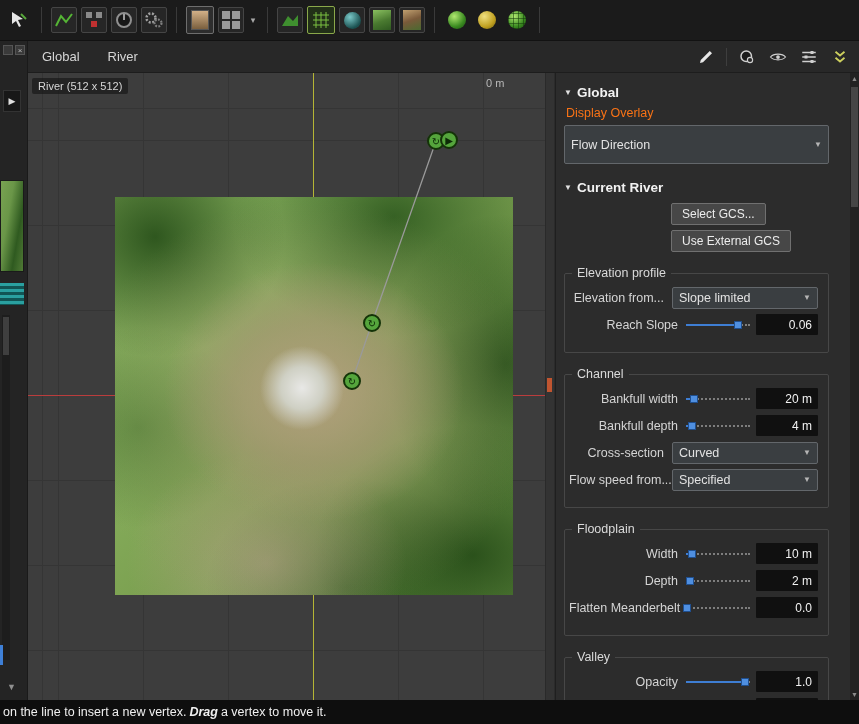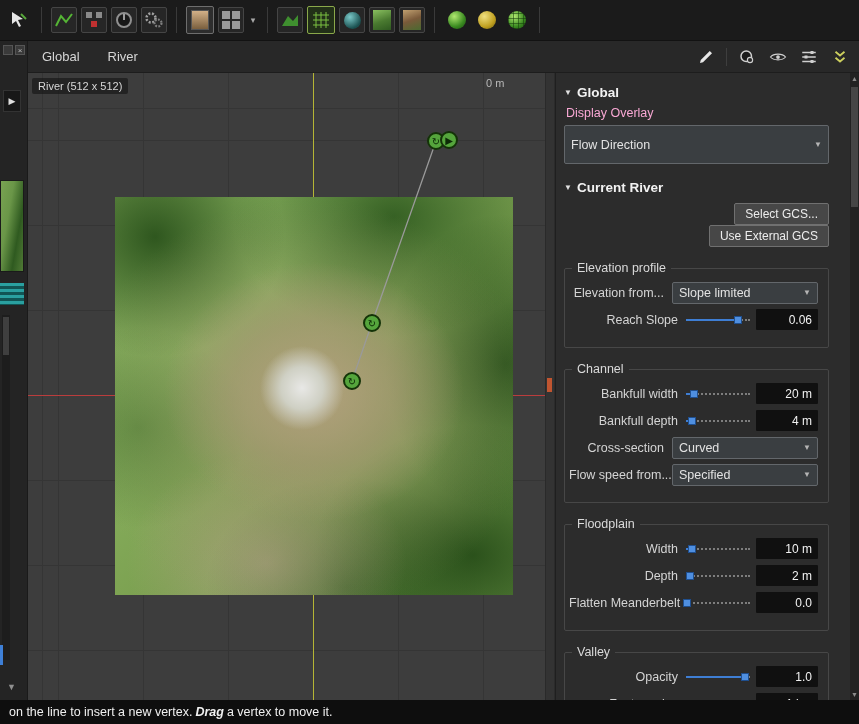--- a/index.html
+++ b/index.html
@@ -83,47 +83,47 @@
     font-size:11px;padding:2px 6px;border-radius:2px;}
   #ruler-label{position:absolute;left:458px;top:4px;color:#b8b8b8;font-size:11px;}
   #canvas-scroll{position:absolute;right:0;top:0;bottom:0;width:8px;background:#333;border-left:1px solid #2a2a2a;}
   #canvas-scroll .mark{position:absolute;top:305px;left:1px;width:5px;height:14px;background:#c05530;}
   
   #panel{position:absolute;left:555px;top:73px;width:295px;height:627px;background:#2c2c2c;
     border-left:1px solid #1f1f1f;box-sizing:border-box;overflow:hidden;}
   .panel-inner{padding:0 21px 0 8px;}
   .sec-head{display:flex;align-items:center;gap:5px;font-weight:bold;font-size:13.5px;color:#f2f2f2;margin:12px 0 2px 0;}
   .sec-arrow{font-size:8px;color:#e0e0e0;}
-  .sub-label{font-size:12.5px;color:#f9a8d4;margin:6px 0 5px 2px;}
+  .sub-label{font-size:12.5px;color:#f97316;margin:6px 0 5px 2px;}
   .dropdown{height:39px;background:#3a3e41;border:1px solid #63676b;border-radius:2px;display:flex;
     align-items:center;padding:0 6px;font-size:12.5px;color:#e2e2e2;box-sizing:border-box;cursor:default;}
   .dropdown .dd-arrow{margin-left:auto;font-size:8px;color:#b5b5b5;padding-left:6px;}
   .dropdown.full{width:100%;}
   .dropdown.small{width:146px;height:22px;flex:none;}
-  .btn-col{display:flex;flex-direction:column;align-items:flex-end;margin:8px 0 4px 107px;}
+  .btn-col{display:flex;flex-direction:column;align-items:flex-start;gap:5px;margin:8px 0 4px 107px;}
   .btn{background:#474747;border:1px solid #707070;color:#ececec;font-size:12px;padding:3px 10px;
     border-radius:2px;font-family:"Liberation Sans",sans-serif;cursor:default;}
   .group{border:1px solid #474747;border-radius:2px;margin-top:21px;padding:10px 6px 14px 4px;position:relative;}
   .group-title{position:absolute;top:-8px;left:7px;background:#2c2c2c;padding:0 5px;font-size:12.5px;color:#dadada;}
   .prow{display:flex;align-items:center;height:27px;padding-right:4px;}
   .plabel{flex:1;text-align:right;padding-right:8px;font-size:12.5px;color:#d4d4d4;white-space:nowrap;overflow:hidden;}
   .slider{width:64px;height:14px;position:relative;margin-right:6px;flex:none;}
   .slider::before{content:'';position:absolute;left:0;right:0;top:6px;border-top:2px dotted #7e7e7e;}
   .sfill{position:absolute;left:0;top:6px;height:2px;background:#3e7ed4;max-width:calc(100% - 5px);}
   .shandle{position:absolute;right:-4px;top:-3px;width:8px;height:8px;background:#4f8fe0;border:1px solid #1f4f8f;box-sizing:border-box;}
   .valuebox{width:62px;height:21px;background:#101010;color:#f2f2f2;font-size:12px;display:flex;
     align-items:center;justify-content:flex-end;padding:0 6px;box-sizing:border-box;border-radius:1px;flex:none;}
   
   #panel-scroll{position:absolute;left:850px;top:73px;width:9px;height:627px;background:#222;}
   #panel-scroll .thumb{position:absolute;top:14px;left:1px;width:7px;height:120px;background:#464646;}
   #panel-scroll .up,#panel-scroll .down{position:absolute;left:1px;width:7px;text-align:center;font-size:7px;color:#8a8a8a;}
   #panel-scroll .up{top:2px;} #panel-scroll .down{bottom:2px;}
   
   #statusbar{position:absolute;left:0;right:0;bottom:0;height:24px;background:#0e0e0e;color:#f0f0f0;
-    font-size:12.5px;display:flex;align-items:center;padding-left:9px;box-sizing:border-box;}
+    font-size:12.5px;display:flex;align-items:center;padding-left:3px;box-sizing:border-box;}
   #statusbar b{margin:16px 3px;font-style:italic;}
 </style>
 </head>
 <body>
 
 <div id="toolbar">
   <div class="tb-icon">
     <svg width="20" height="20" viewBox="0 0 20 20">
         <path d="M3 2 L3 14 L7 11 L10 17 L12 16 L9 10 L14 9 Z" fill="#e6e6e6"></path>
         <path d="M12 4 L17 9" stroke="#58a83c" stroke-width="2"></path>

